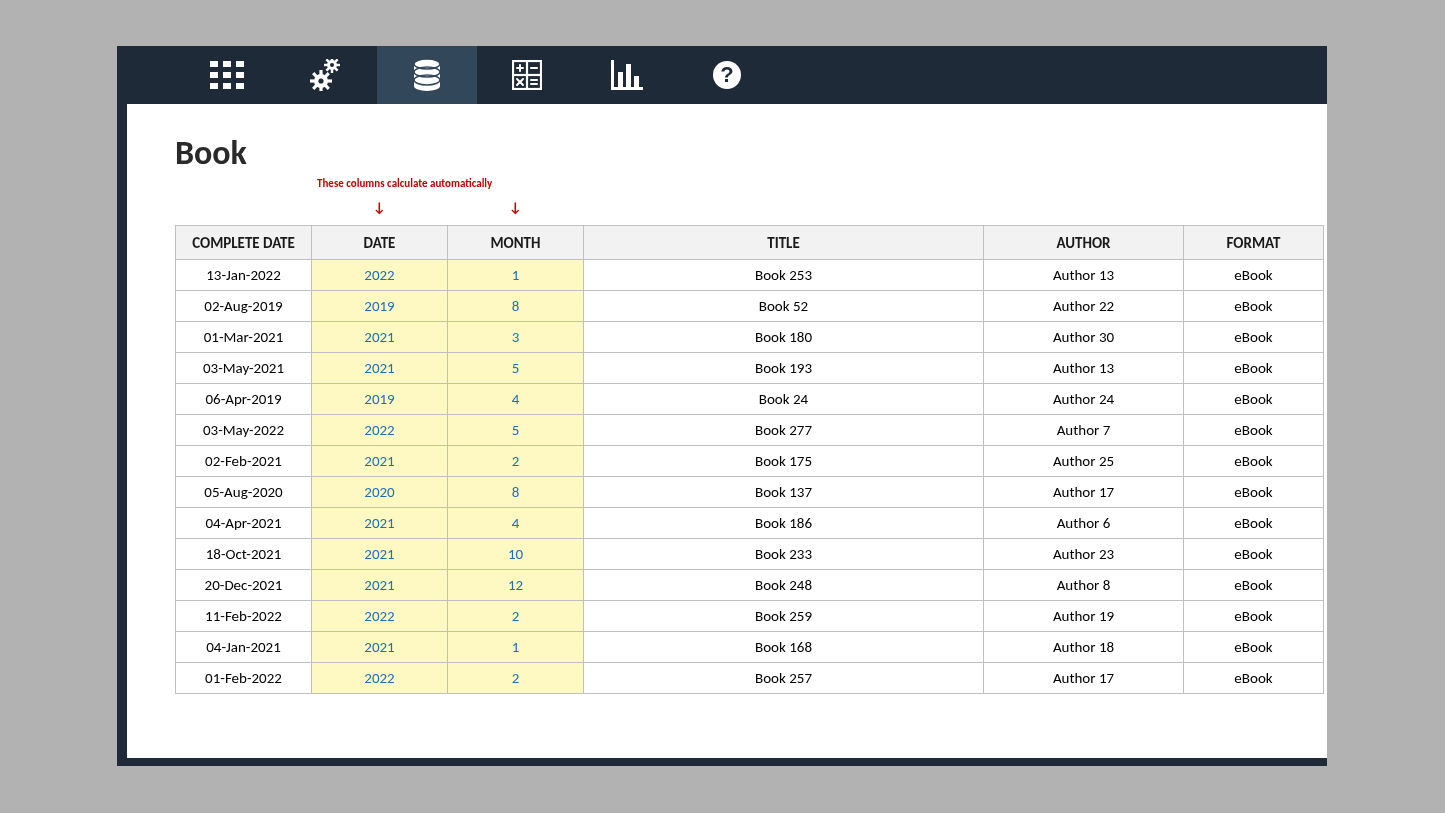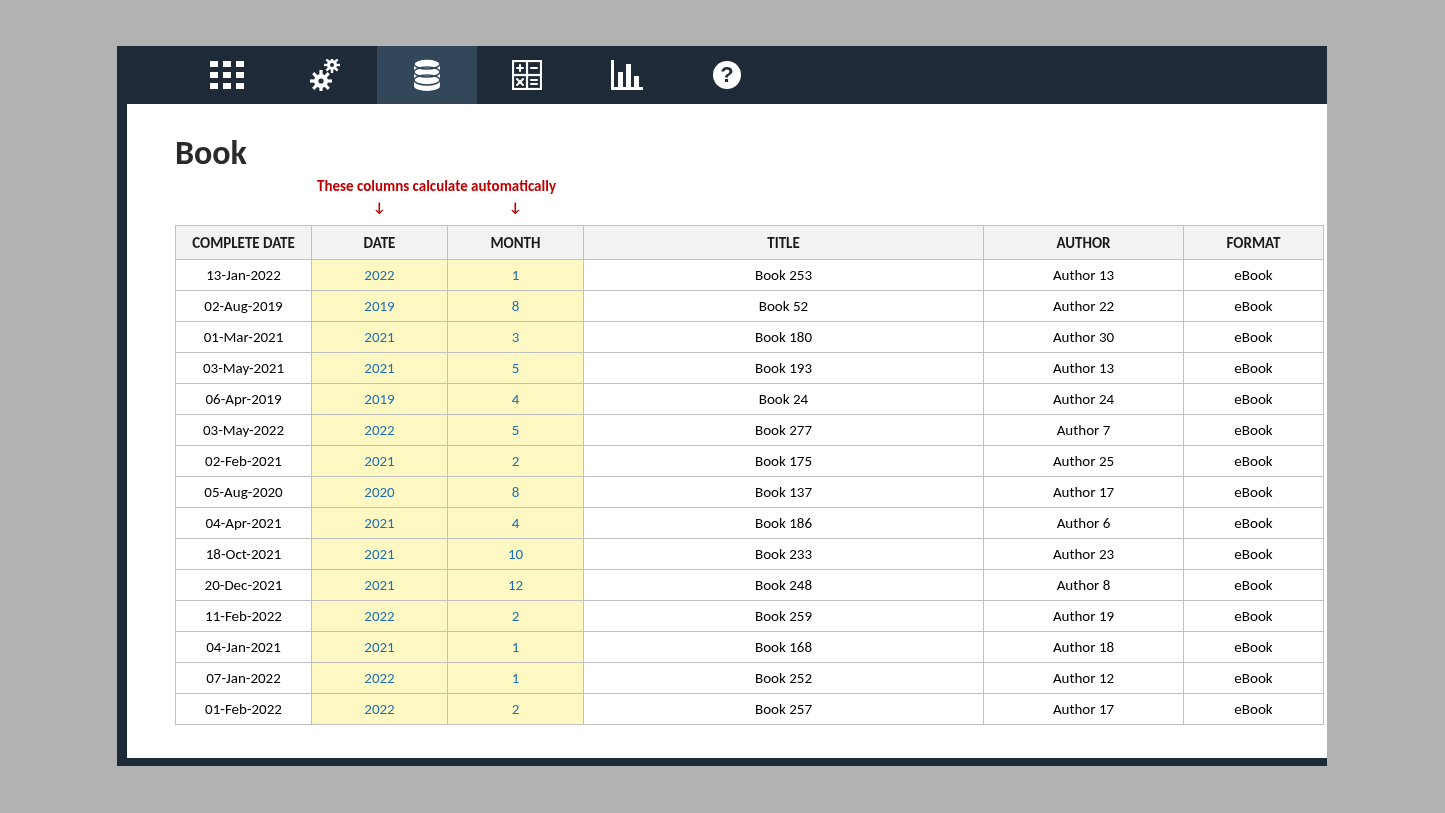--- a/index.html
+++ b/index.html
@@ -57,21 +57,21 @@
   .hint-row {
     position: relative;
     height: 48px;
   }
   .hint-text {
     position: absolute;
     left: 142px;
     top: 0;
     color: #c00000;
     font-weight: 700;
-    font-size: 15px;
+    font-size: 11px;
   }
   .hint-arrow {
     position: absolute;
     top: 22px;
     color: #c00000;
     font-size: 14px;
     font-weight: 700;
   }
   .hint-arrow.a1 { left: 198px; }
   .hint-arrow.a2 { left: 334px; }
@@ -352,28 +352,20 @@
           </tr>
           <tr>
             <td>04-Jan-2021</td>
             <td class="calc">2021</td>
             <td class="calc">1</td>
             <td>Book 168</td>
             <td>Author 18</td>
             <td>eBook</td>
           </tr>
           <tr>
-            <td>07-Jan-2022</td>
-            <td class="calc">2022</td>
-            <td class="calc">1</td>
-            <td>Book 252</td>
-            <td>Author 12</td>
-            <td>eBook</td>
-          </tr>
-          <tr>
             <td>01-Feb-2022</td>
             <td class="calc">2022</td>
             <td class="calc">2</td>
             <td>Book 257</td>
             <td>Author 17</td>
             <td>eBook</td>
           </tr>
         </tbody>
     </table>
   </div>

